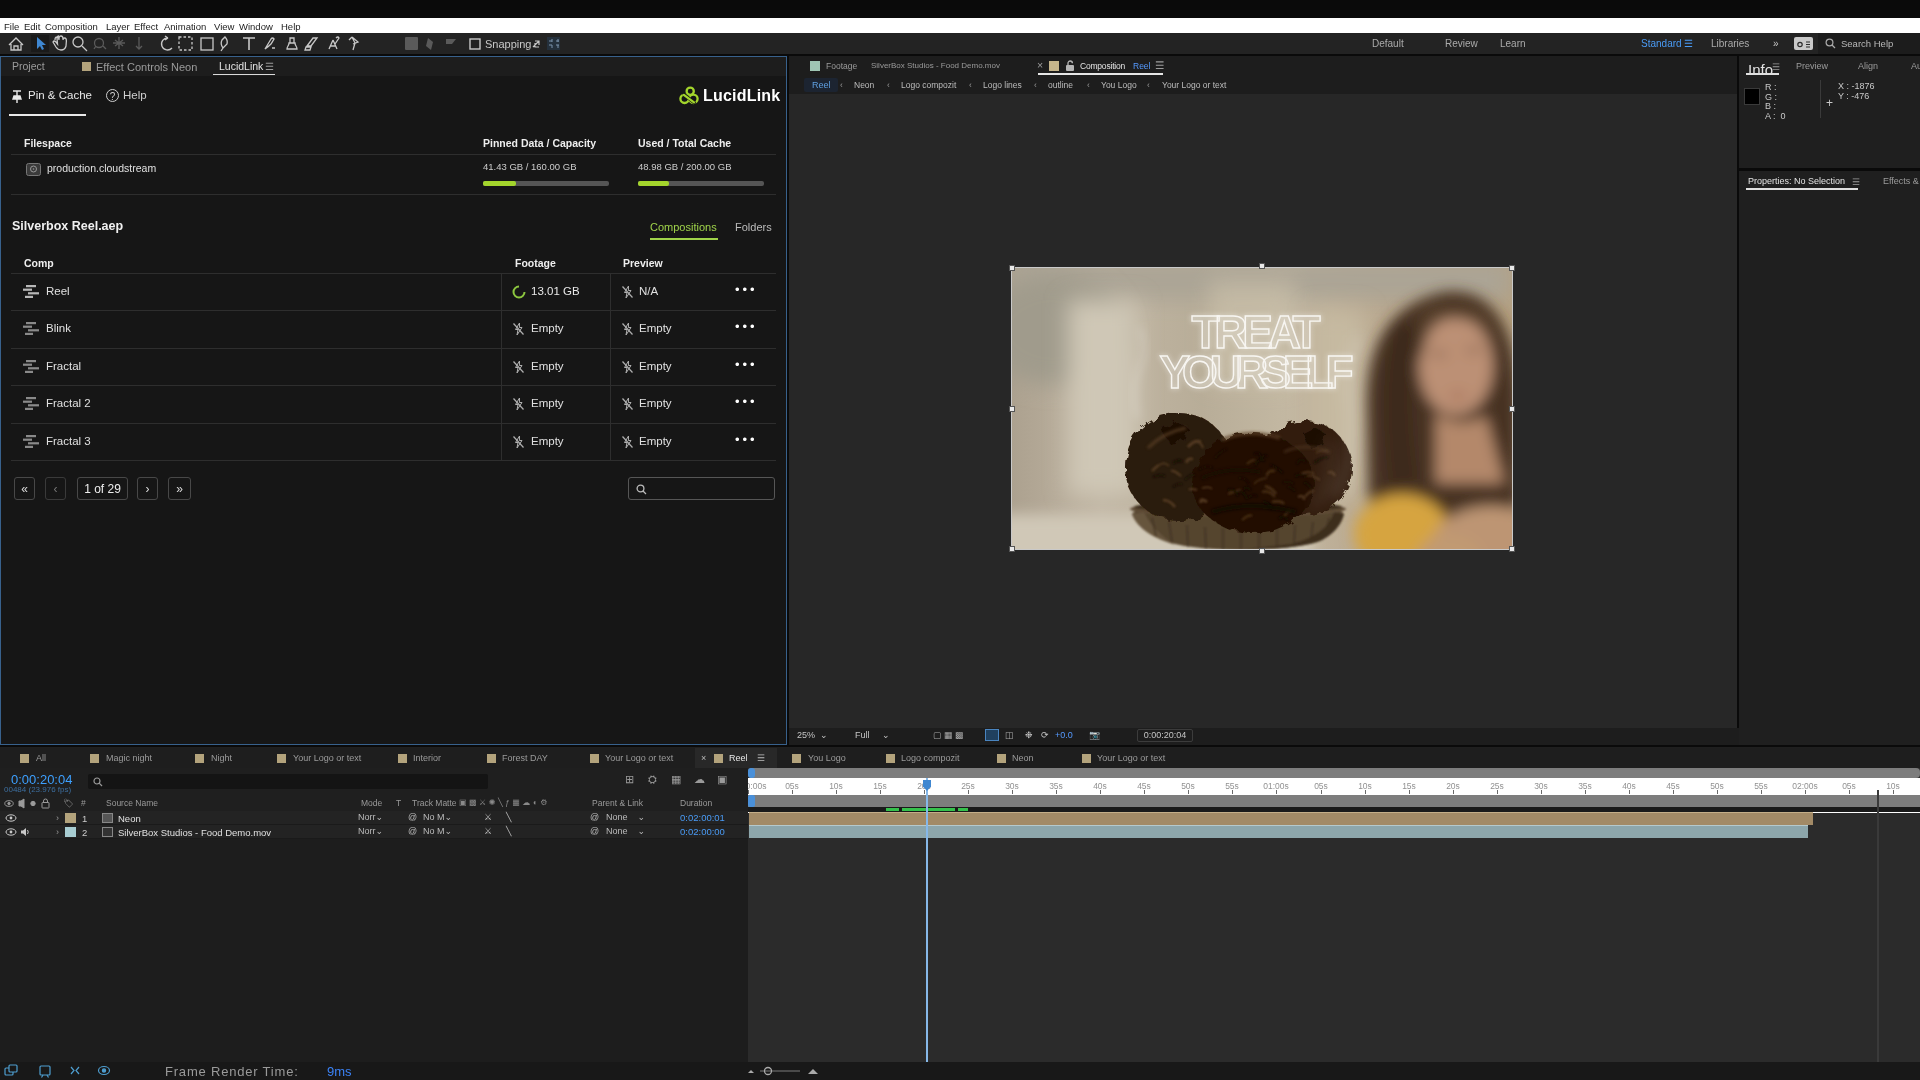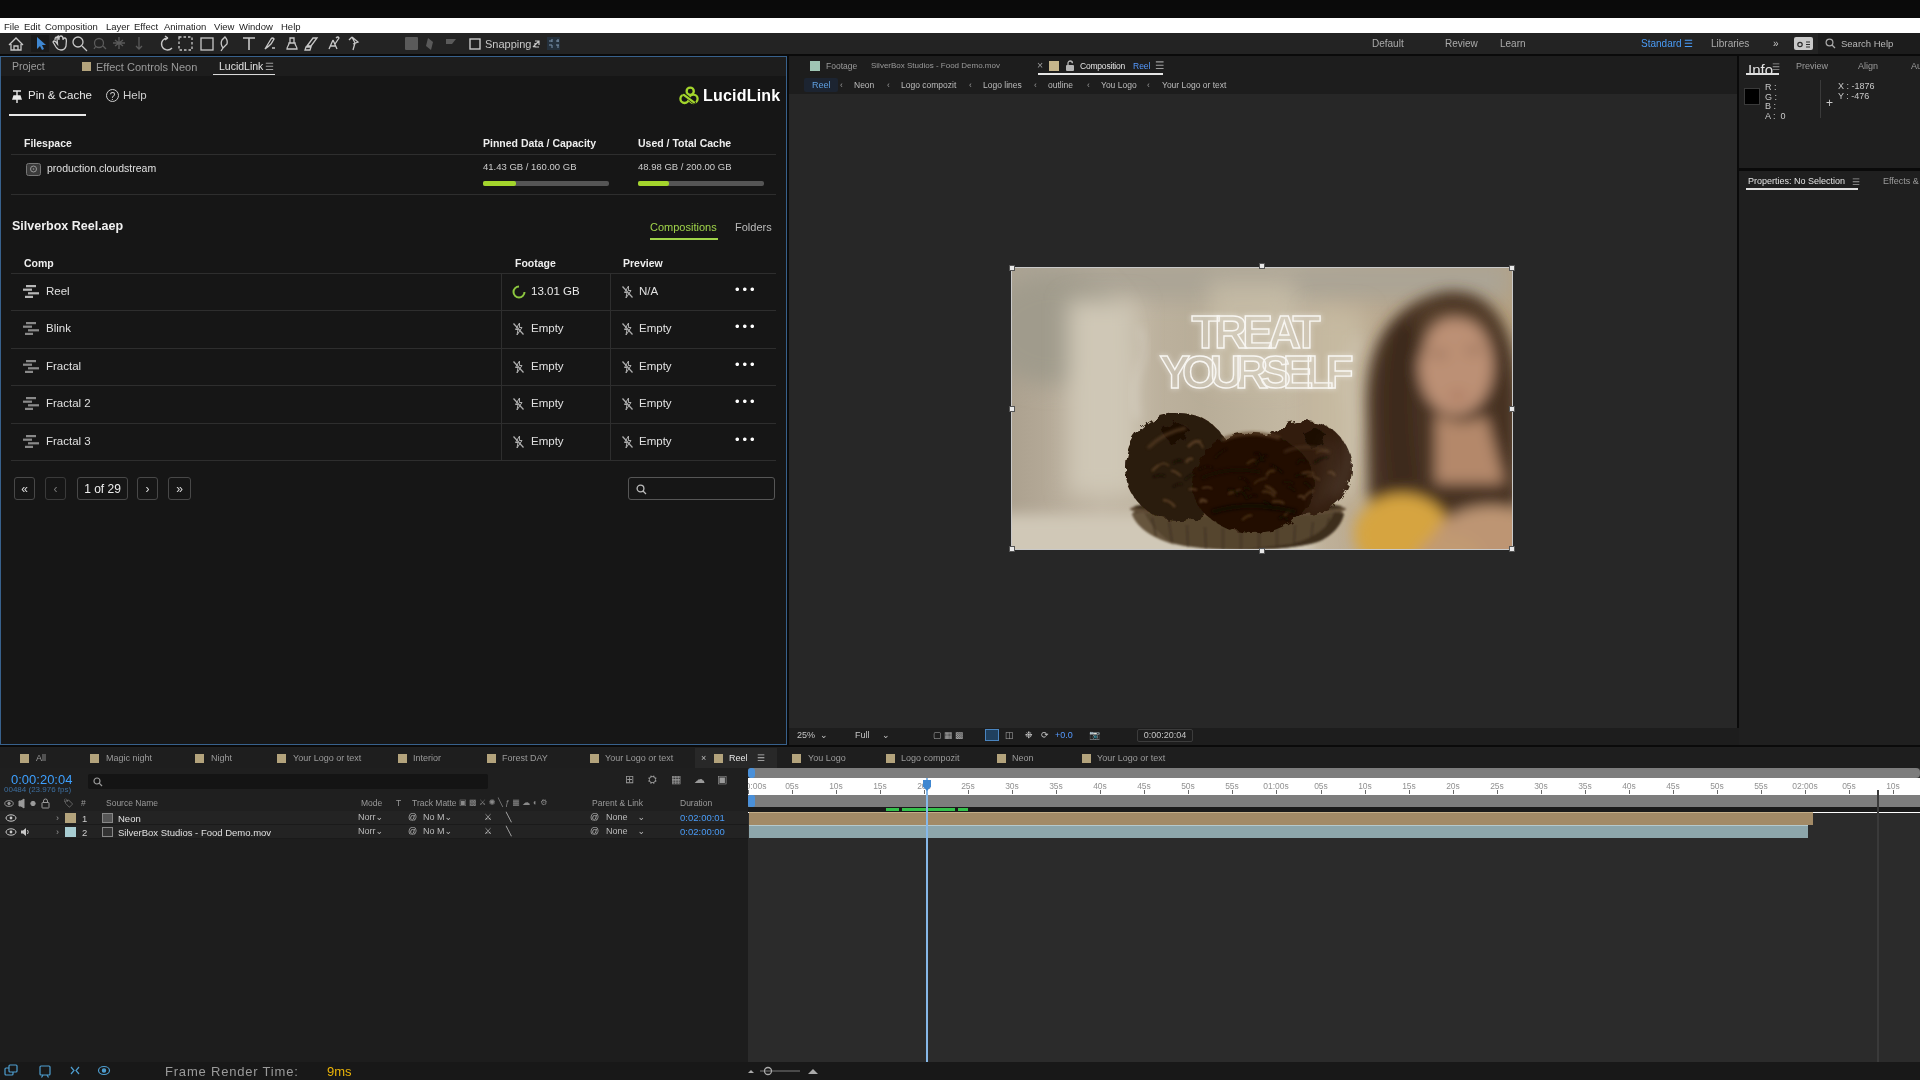--- a/index.html
+++ b/index.html
@@ -763,21 +763,21 @@
         <rect x="5" y="6" width="8" height="7" rx="1"></rect>
           <rect x="9" y="3" width="8" height="7" rx="1" fill="#181818"></rect>
         <rect x="40" y="4" width="10" height="9" rx="1"></rect>
           <path d="M43 13 l-1.5 2.5 M47 13 l1.5 2.5"></path>
         <path d="M71 5 l3 3.5 l-3 3.5 M79 5 l-3 3.5 l3 3.5"></path>
         <ellipse cx="104" cy="8.5" rx="5.5" ry="4"></ellipse>
           <circle cx="104" cy="8.5" r="1.6" fill="#4e9ed0"></circle>
       </g>
     </svg>
     <span class="abs" style="left:165px;top:2px;font-size:13px;letter-spacing:0.8px;color:#9a9a9a;">Frame Render Time:</span>
-    <span class="abs" style="left:327px;top:2px;font-size:13px;color:#eab308;">9ms</span>
+    <span class="abs" style="left:327px;top:2px;font-size:13px;color:#3b82f6;">9ms</span>
     <svg width="90" height="18" viewBox="0 0 90 18" style="position:absolute;left:742px;top:0;">
       <path d="M6 11 l3-3 l3 3 z" fill="#aaa"></path>
       <line x1="18" y1="9" x2="58" y2="9" stroke="#5a5a5a" stroke-width="1.5"></line>
       <circle cx="26" cy="9" r="3.5" fill="none" stroke="#aaa" stroke-width="1.3"></circle>
       <path d="M66 12 l5-5 l5 5 z" fill="#aaa"></path>
     </svg>
   </div>
 </div>
 
 </body></html>

